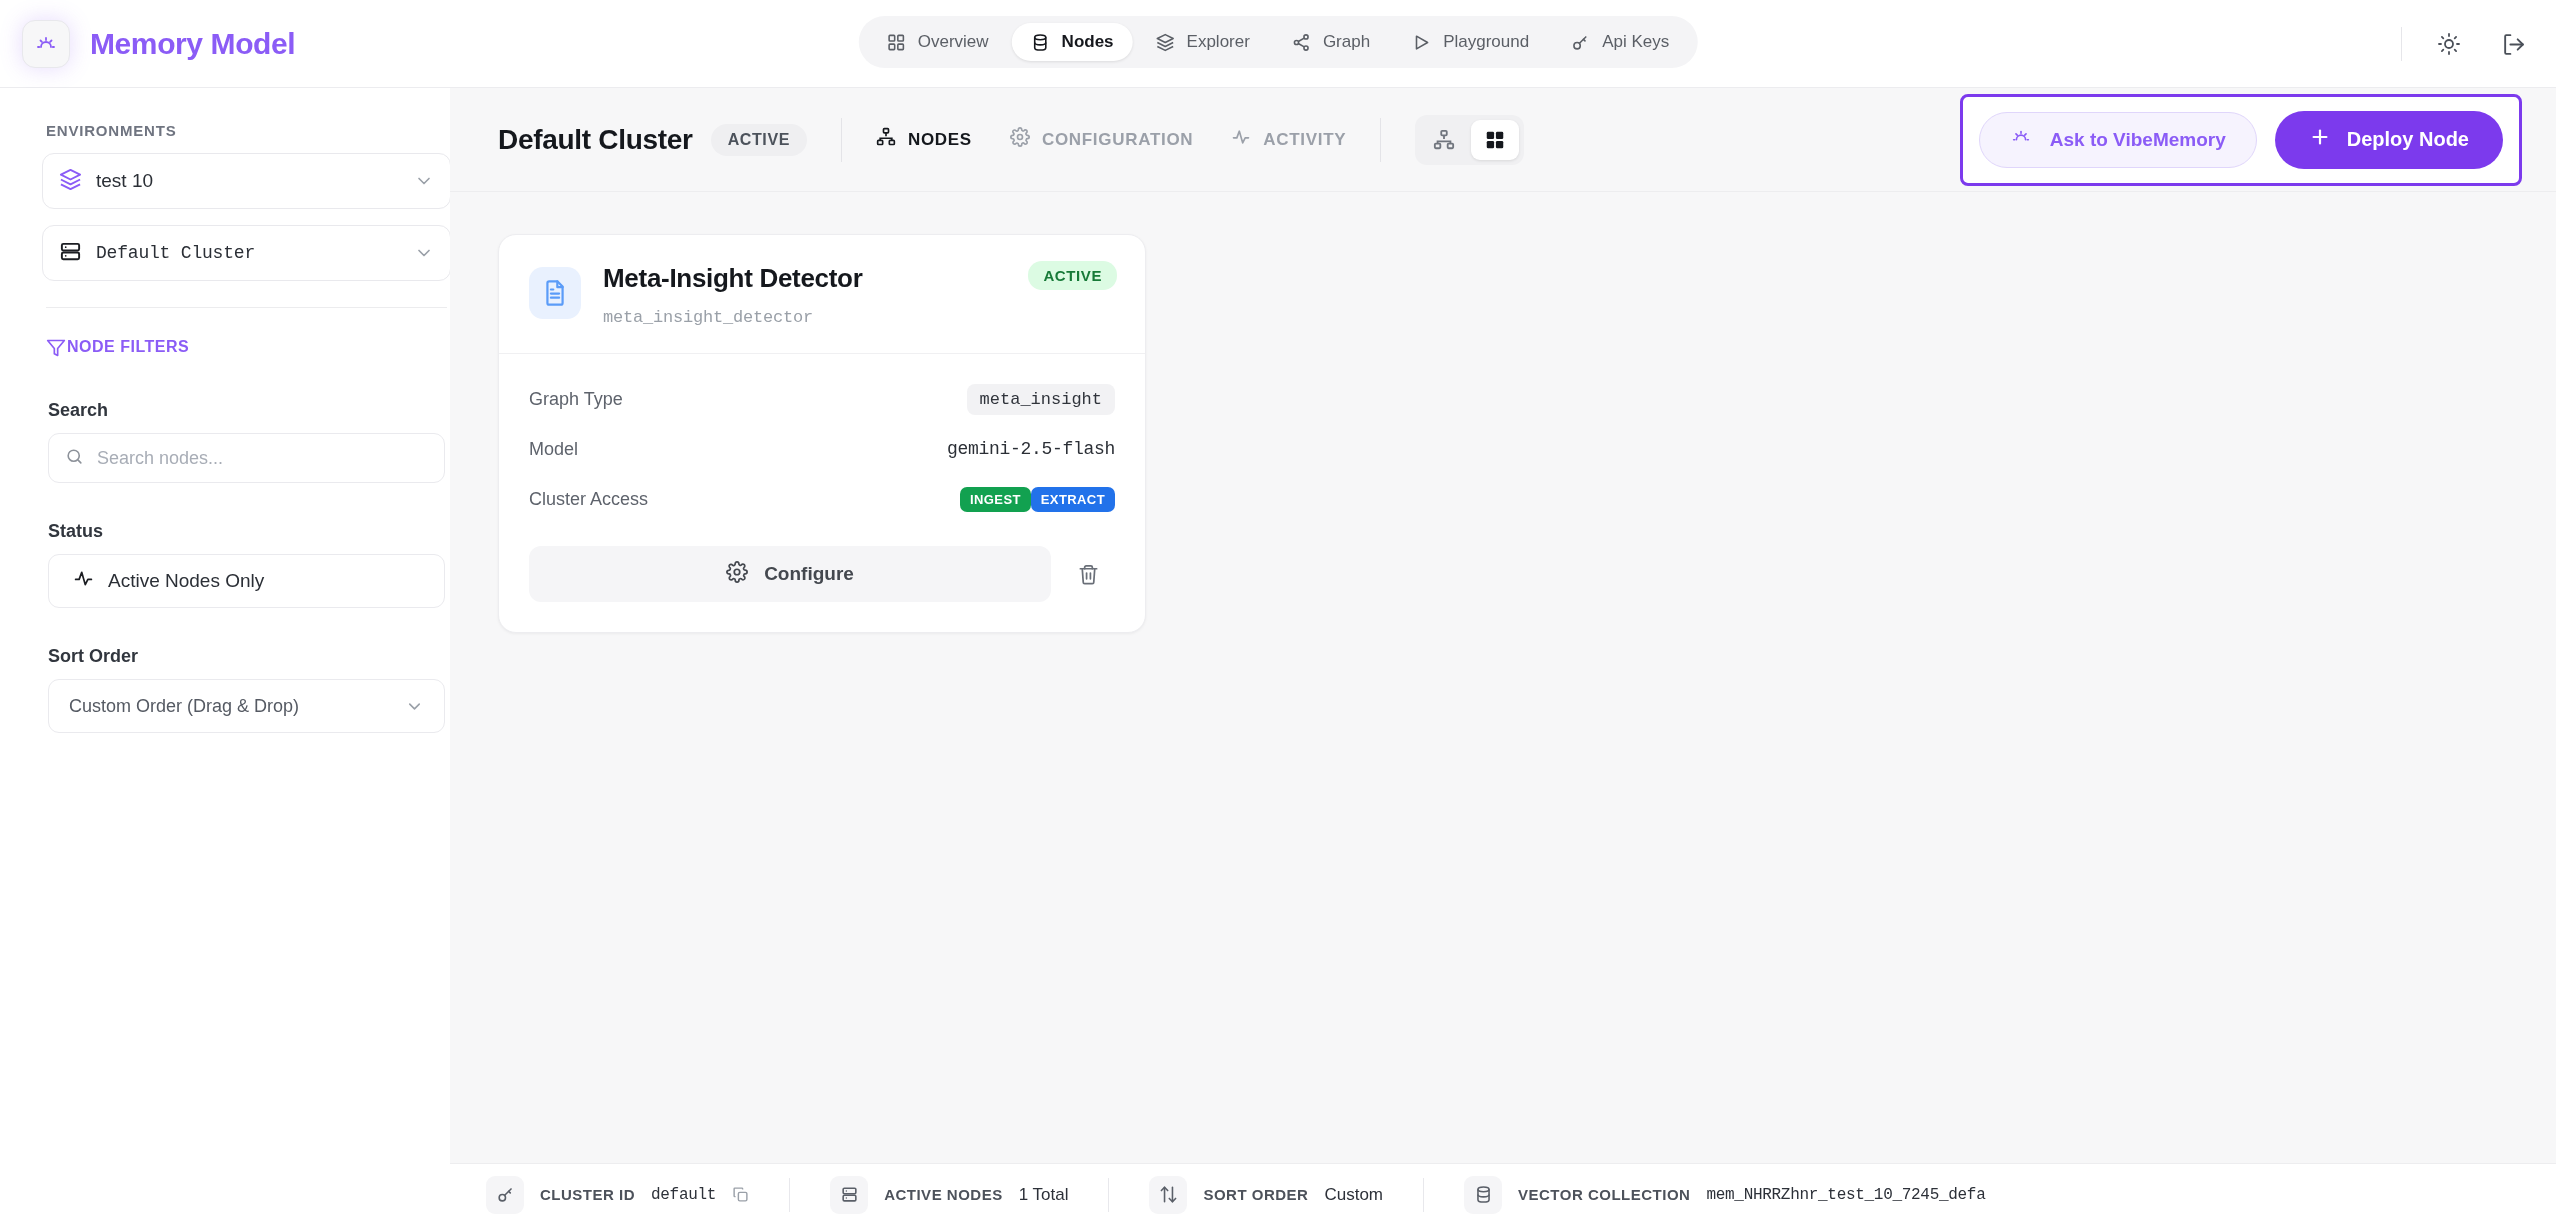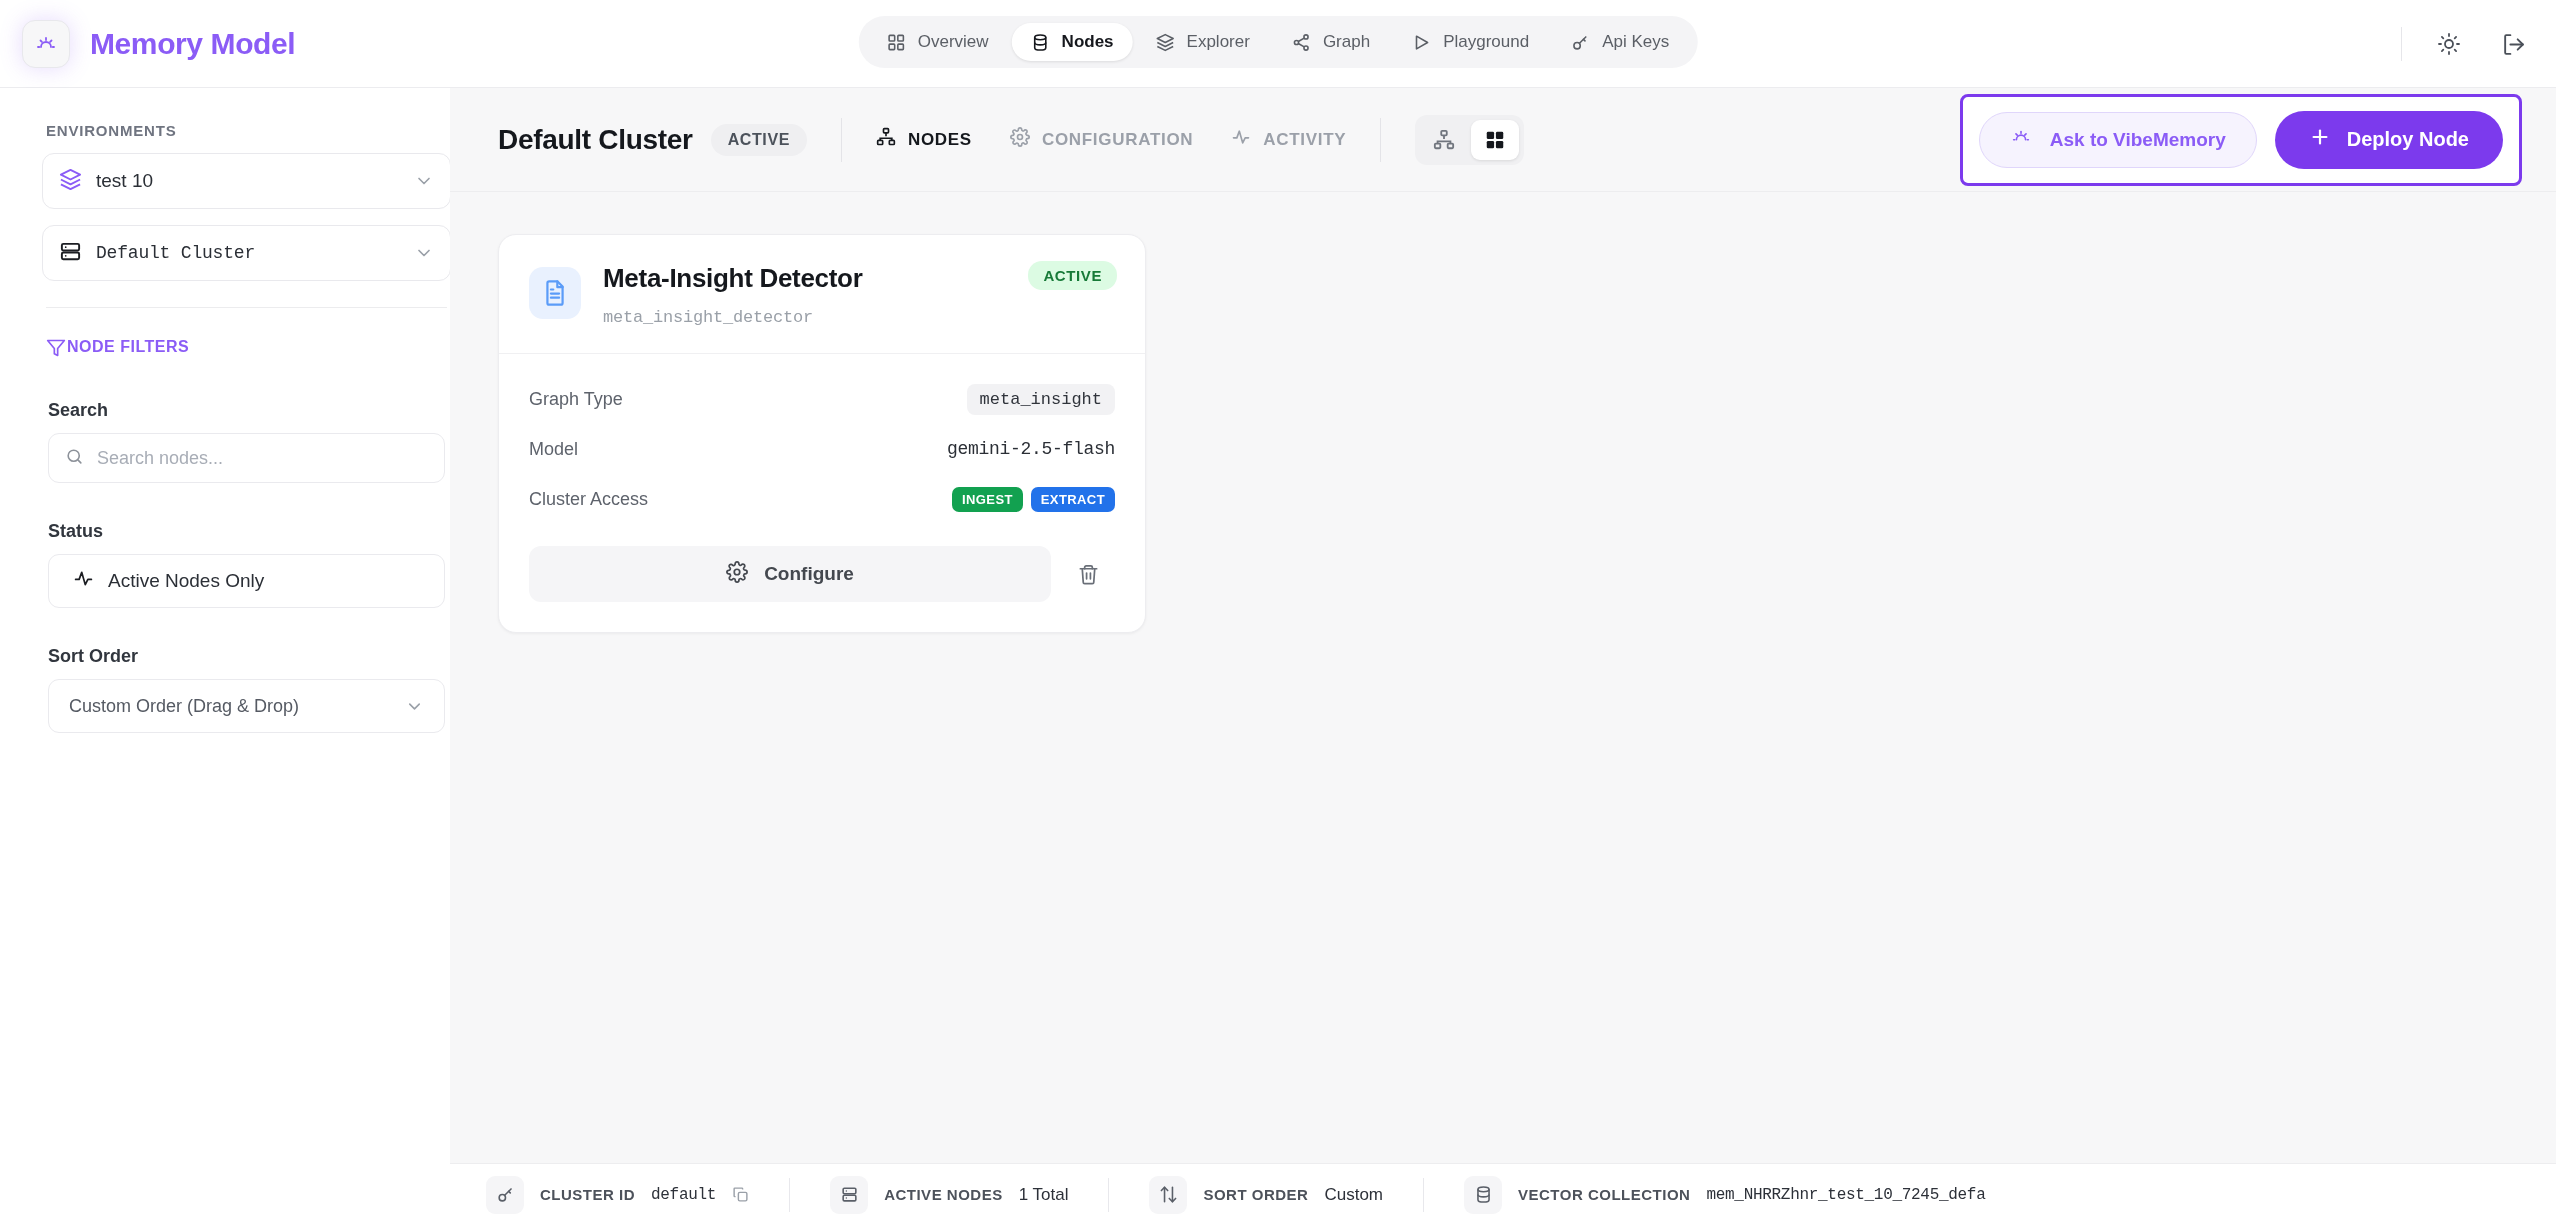--- a/index.html
+++ b/index.html
@@ -194,21 +194,21 @@
   .row {
     display: flex; align-items: center; justify-content: space-between;
     height: 50px;
   }
   .row .k { font-size: 18px; color: #5e636c; }
   .chip-gray {
     background: #f2f2f4; color: #30343b; font-size: 17px;
     padding: 6px 13px; border-radius: 8px;
   }
   .val-mono { font-size: 18px; color: #2b2f36; letter-spacing: -0.3px; }
-  .chips { display: flex; gap: 8px; }
+  .chips { display: flex; }
   .chip-ingest {
     background: #12a150; color: #ffffff; font-size: 13px; font-weight: 700;
     letter-spacing: 0.4px; padding: 5px 10px; border-radius: 7px;
   }
   .chip-extract {
     background: #2272ea; color: #ffffff; font-size: 13px; font-weight: 700;
     letter-spacing: 0.4px; padding: 5px 10px; border-radius: 7px;
   }
   .card-actions {
     display: flex; align-items: center; gap: 10px;

